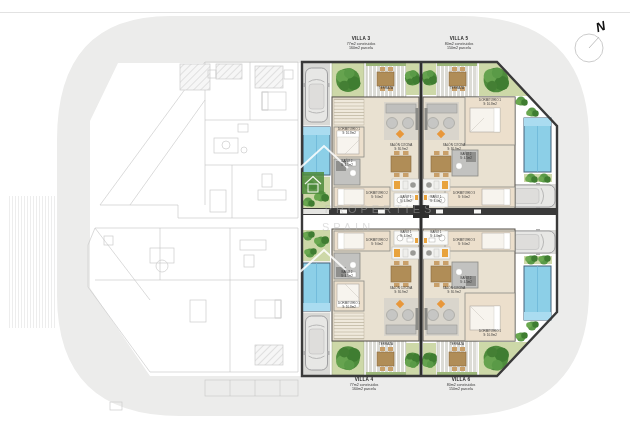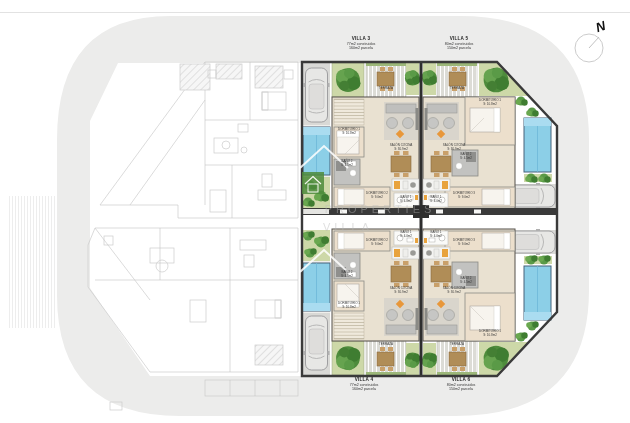--- a/index.html
+++ b/index.html
@@ -261,21 +261,21 @@
       <polyline points="300,272 324,250 348,272" fill="none" stroke="#ffffff" stroke-width="2"></polyline>
     </g>
 
     <g>
       <circle cx="589" cy="48" r="14" fill="none" stroke="#cccccc" stroke-width="1"></circle>
       <line x1="589" y1="48" x2="599" y2="37" stroke="#c2c2c2" stroke-width="1"></line>
     </g>
   </svg>
 
   <div class="wm" style="left:288px;top:203px;margin-left:32px;">PROPERTIES</div>
-  <div class="wm" style="left:288px;top:221px;">VILLA</div>
+  <div class="wm" style="left:288px;top:221px;">SPAIN</div>
 
   <div class="north">N</div>
 
   <div class="vl" style="left:330px;top:36px;">
     <div class="vl-name">VILLA 3</div>
     <div class="vl-sub">77m2 construidos</div>
     <div class="vl-sub">160m2 parcela</div>
   </div>
   <div class="vl" style="left:428px;top:36px;">
     <div class="vl-name">VILLA 5</div>

